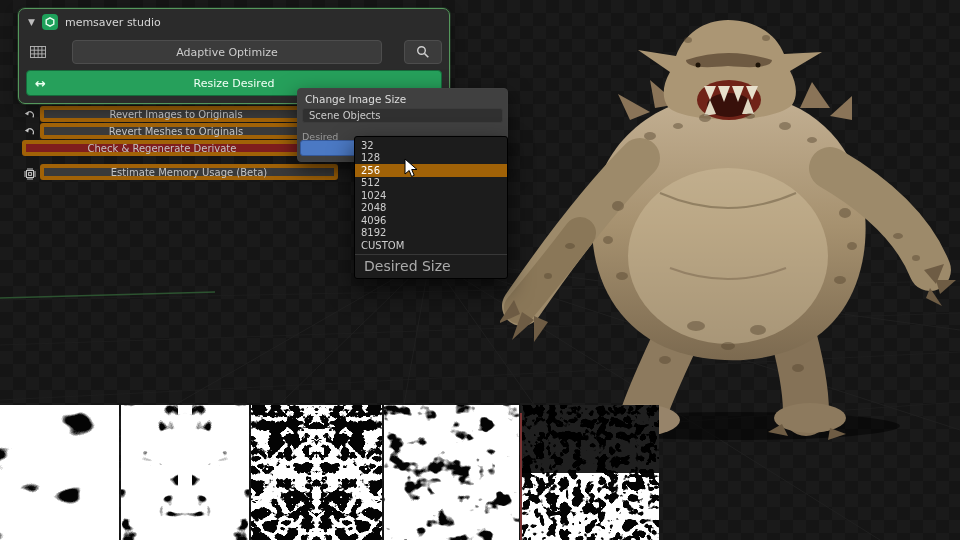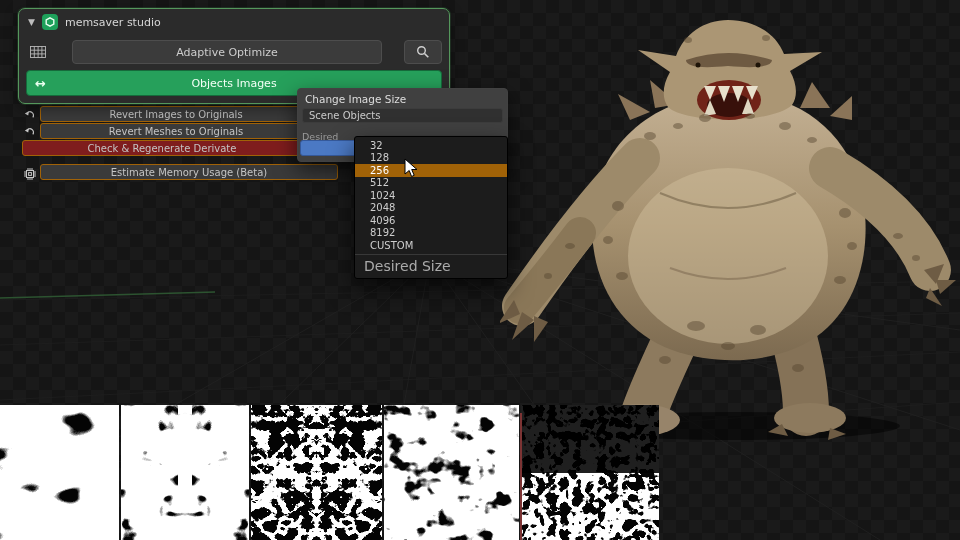--- a/index.html
+++ b/index.html
@@ -20,38 +20,38 @@
   .icon-btn{width:24px;height:24px;display:flex;align-items:center;justify-content:center;border-radius:4px}
   .btn{background:#3b3b3b;border:1px solid #4d4d4d;border-radius:4px;color:#cdcdcd;font-size:11px;
     display:flex;align-items:center;justify-content:center;height:24px;cursor:default}
   .adaptive{flex:1}
   .searchbtn{width:38px}
   .green-row{position:absolute;left:7px;top:61px;right:7px;height:26px}
   .green-btn{position:relative;width:100%;height:100%;background:#26a05b;border:1px solid #156b3b;border-radius:4px;
     color:#f2fff6;font-size:11px;display:flex;align-items:center;justify-content:center}
   .green-btn .ric{position:absolute;left:8px;top:0;bottom:0;display:flex;align-items:center;color:#eafff0;font-size:13px;font-weight:bold}
   
-  .sbtn{position:absolute;height:16px;background:#3a3a3a;border:1px solid #a16207;border-radius:3px;
+  .sbtn{position:absolute;height:16px;background:#3a3a3a;border:4px solid #a16207;border-radius:3px;
     font-size:10px;color:#c4c4c4;display:flex;align-items:center;justify-content:center;z-index:12}
   .sicon{position:absolute;width:13px;height:13px;z-index:12;display:flex;align-items:center;justify-content:center}
   .okfrag{position:absolute;left:300px;top:140px;width:204px;height:16px;background:#4b79c4;border:1px solid #35599a;border-radius:3px;z-index:21}
   
   .dialog{left:297px;top:88px;width:211px;height:74px;background:#404040;border:1px solid #424242;border-radius:4px;
     z-index:20;box-shadow:0 8px 22px rgba(0,0,0,.6)}
   .dtitle{padding:4px 7px 2px;font-size:10.5px;color:#dddddd}
   .dfield{margin:1px 4px 8px;height:15px;background:#303030;border:1px solid #3c3c3c;border-radius:3px;
     font-size:10px;color:#c9c9c9;display:flex;align-items:center;padding-left:6px}
   .drow{margin:3px 4px 0;display:flex;align-items:center;gap:3px}
   .dlabel{font-size:9.5px;color:#9a9a9a;flex:0 0 58px}
   .dvalue{flex:1;height:14px;background:#2f2f2f;border:1px solid #3c3c3c;border-radius:3px;
     font-size:10px;color:#cccccc;display:flex;align-items:center;padding-left:6px}
   
   .menu{left:354px;top:136px;width:154px;background:#1c1c1c;border:1px solid #000;border-radius:3px;z-index:30;
     padding-top:2px;box-shadow:0 10px 24px rgba(0,0,0,.65)}
-  .mitem{height:12.5px;display:flex;align-items:center;padding-left:15px;font-size:10px;color:#cecece}
+  .mitem{height:12.5px;display:flex;align-items:center;padding-left:6px;font-size:10px;color:#cecece}
   .mitem.sel{background:#a16207;color:#ffffff}
   .mfoot{margin-top:2px;border-top:1px solid #383838;padding:3px 9px 4px;font-size:14px;color:#ababab}
   
   .gridlines{left:0;top:0;z-index:1}
   .monster{left:500px;top:8px;z-index:5}
   .texstrip{left:0;top:405px;height:135px;display:flex;gap:2px;z-index:8}
   .tile{height:135px;background:#040404;overflow:hidden}
   .redaxis{left:520px;top:413px;width:2px;height:127px;background:#7d3434;z-index:9}
   .cursor{left:404px;top:158px;z-index:50}
 </style>
@@ -246,21 +246,21 @@
     <div class="btn searchbtn">
       <svg width="14" height="14" viewBox="0 0 14 14">
         <circle cx="5.5" cy="5.5" r="3.8" fill="none" stroke="#cfcfcf" stroke-width="1.4"></circle>
         <line x1="8.5" y1="8.5" x2="12.3" y2="12.3" stroke="#cfcfcf" stroke-width="1.6"></line>
       </svg>
     </div>
   </div>
   <div class="green-row">
     <div class="green-btn">
       <span class="ric">↔</span>
-      <span>Objects Images</span>
+      <span>Resize Desired</span>
     </div>
   </div>
 </div>
 
 <span class="sicon" style="left:23px;top:108px">
   <svg width="11" height="11" viewBox="0 0 11 11">
       <path d="M3,4.2 C4.2,2.6 6.4,2.2 8,3.4 C9.6,4.6 10,6.8 8.8,8.4" fill="none" stroke="#c6c6c6" stroke-width="1.2"></path>
       <polygon points="0.8,4.6 5,2.2 4.2,6.6" fill="#c6c6c6"></polygon>
     </svg>
 </span>

